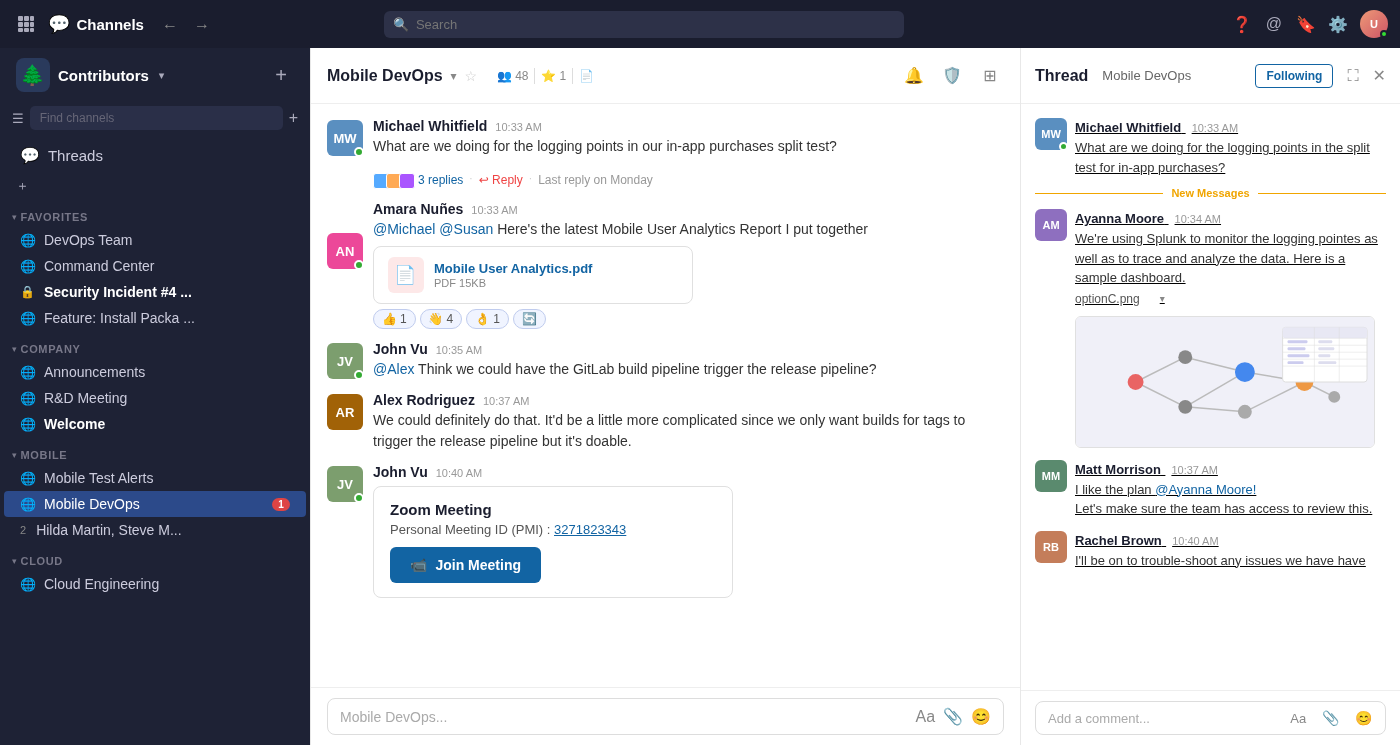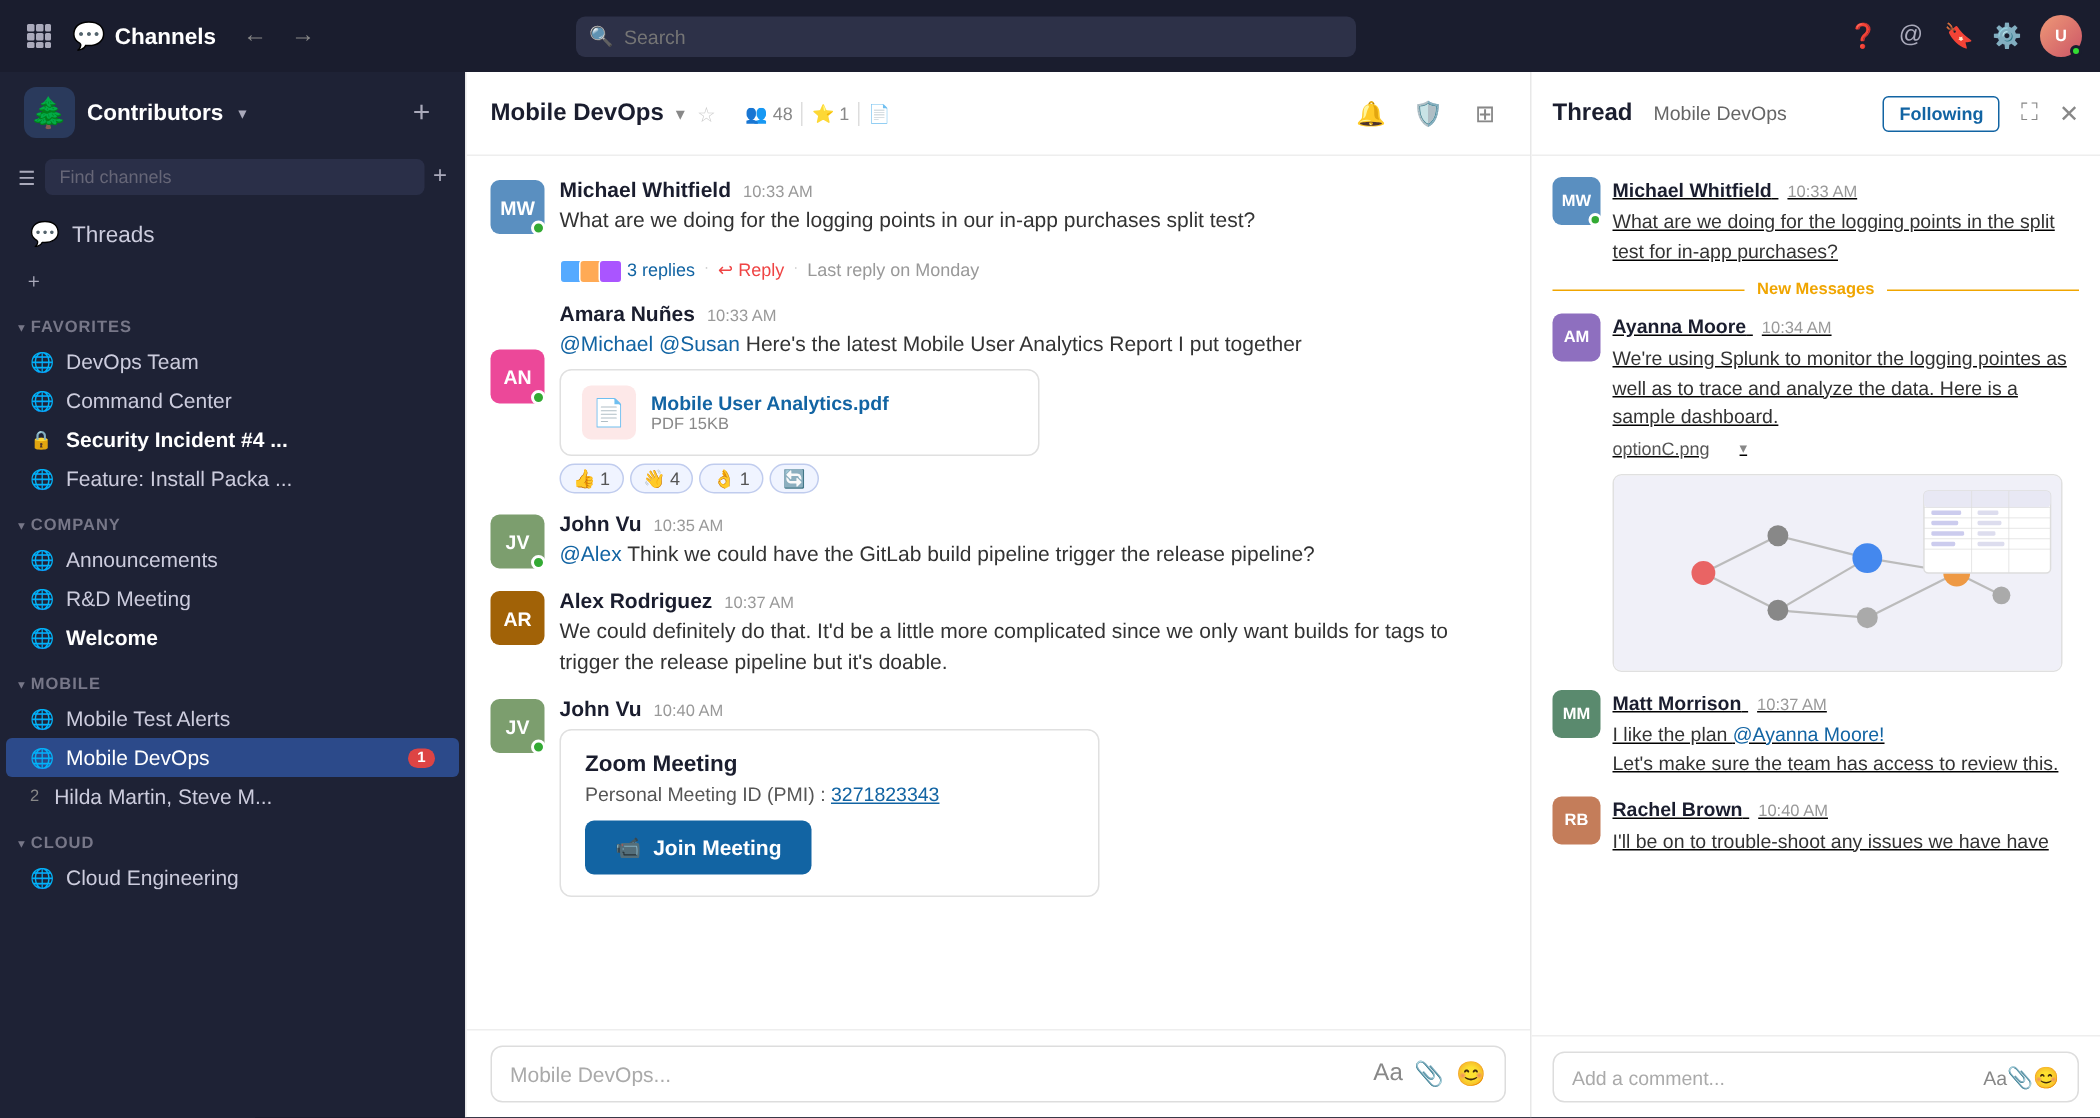--- a/index.html
+++ b/index.html
@@ -133,21 +133,21 @@
     .thread-msg-text { font-size: 13px; color: #333; line-height: 1.5; margin-top: 2px; }
     .thread-msg-text .mention { color: #1264a3; font-weight: 500; }
     .thread-new-messages-divider { display: flex; align-items: center; padding: 4px 14px; }
     .thread-new-messages-line { flex: 1; height: 1px; background: #f0a500; }
     .thread-new-messages-label { font-size: 11px; font-weight: 700; color: #f0a500; padding: 0 8px; white-space: nowrap; }
     .thread-img-card { border: 1px solid #e0e0e0; border-radius: 6px; overflow: hidden; margin-top: 6px; cursor: pointer; max-width: 300px; }
     .thread-img-file-label { display: flex; align-items: center; gap: 20px; font-size: 12px; color: #555; padding: 4px 0 4px 0; cursor: pointer; }
     .thread-img-file-label .chevron { color: #888; font-size: 10px; }
     .thread-img-placeholder { width: 100%; height: 130px; background: #f0f0f8; display: flex; align-items: center; justify-content: center; position: relative; overflow: hidden; }
     .thread-input-area { padding: 10px 14px; border-top: 1px solid #eee; flex-shrink: 0; }
-    .thread-input-box { display: flex; align-items: center; border: 1px solid #ddd; border-radius: 8px; padding: 8px 12px; gap: 0; }
+    .thread-input-box { display: flex; align-items: center; border: 1px solid #ddd; border-radius: 8px; padding: 8px 12px; gap: 16px; }
     .thread-input { flex: 1; border: none; outline: none; font-size: 13px; color: #333; }
     .thread-input::placeholder { color: #aaa; }
 
     
     .graph-svg { width: 100%; height: 100%; }
 
     
     ::-webkit-scrollbar { width: 4px; }
     ::-webkit-scrollbar-track { background: transparent; }
     ::-webkit-scrollbar-thumb { background: #ddd; border-radius: 4px; }

